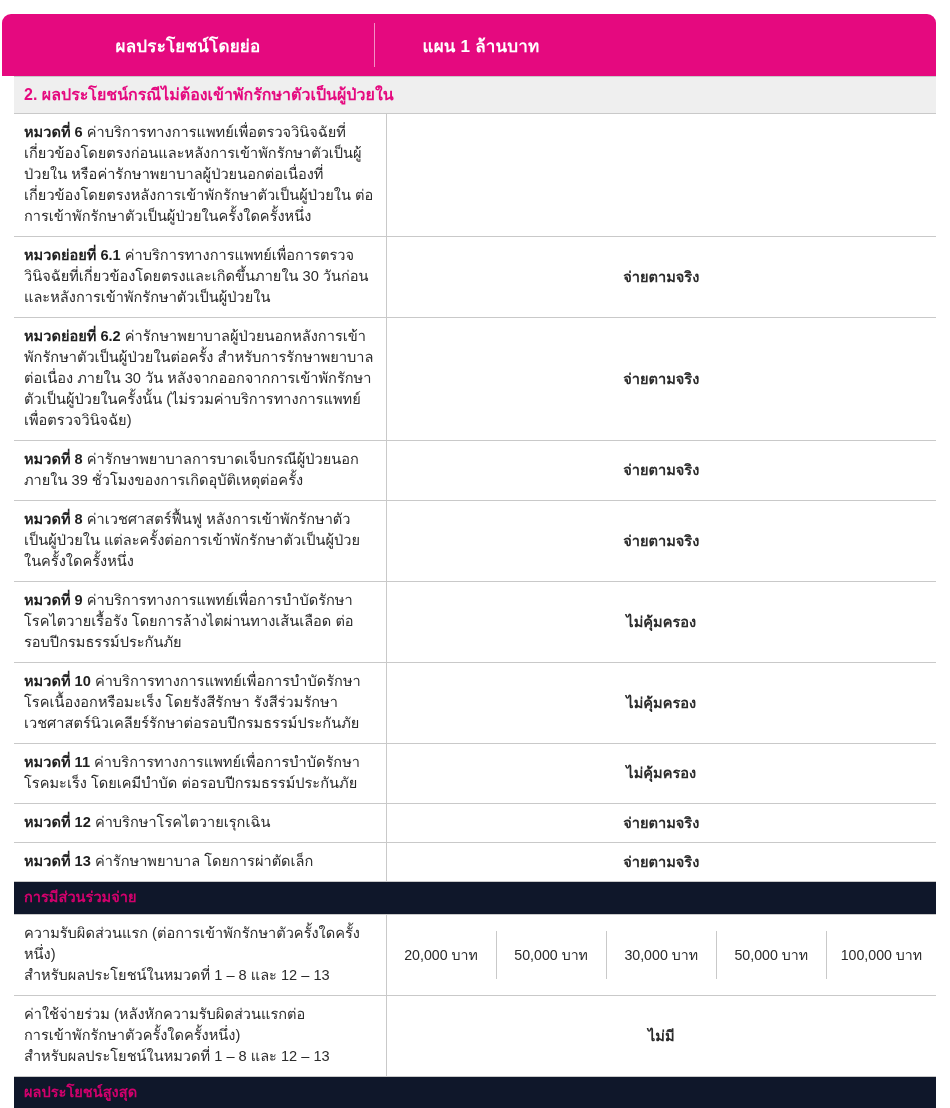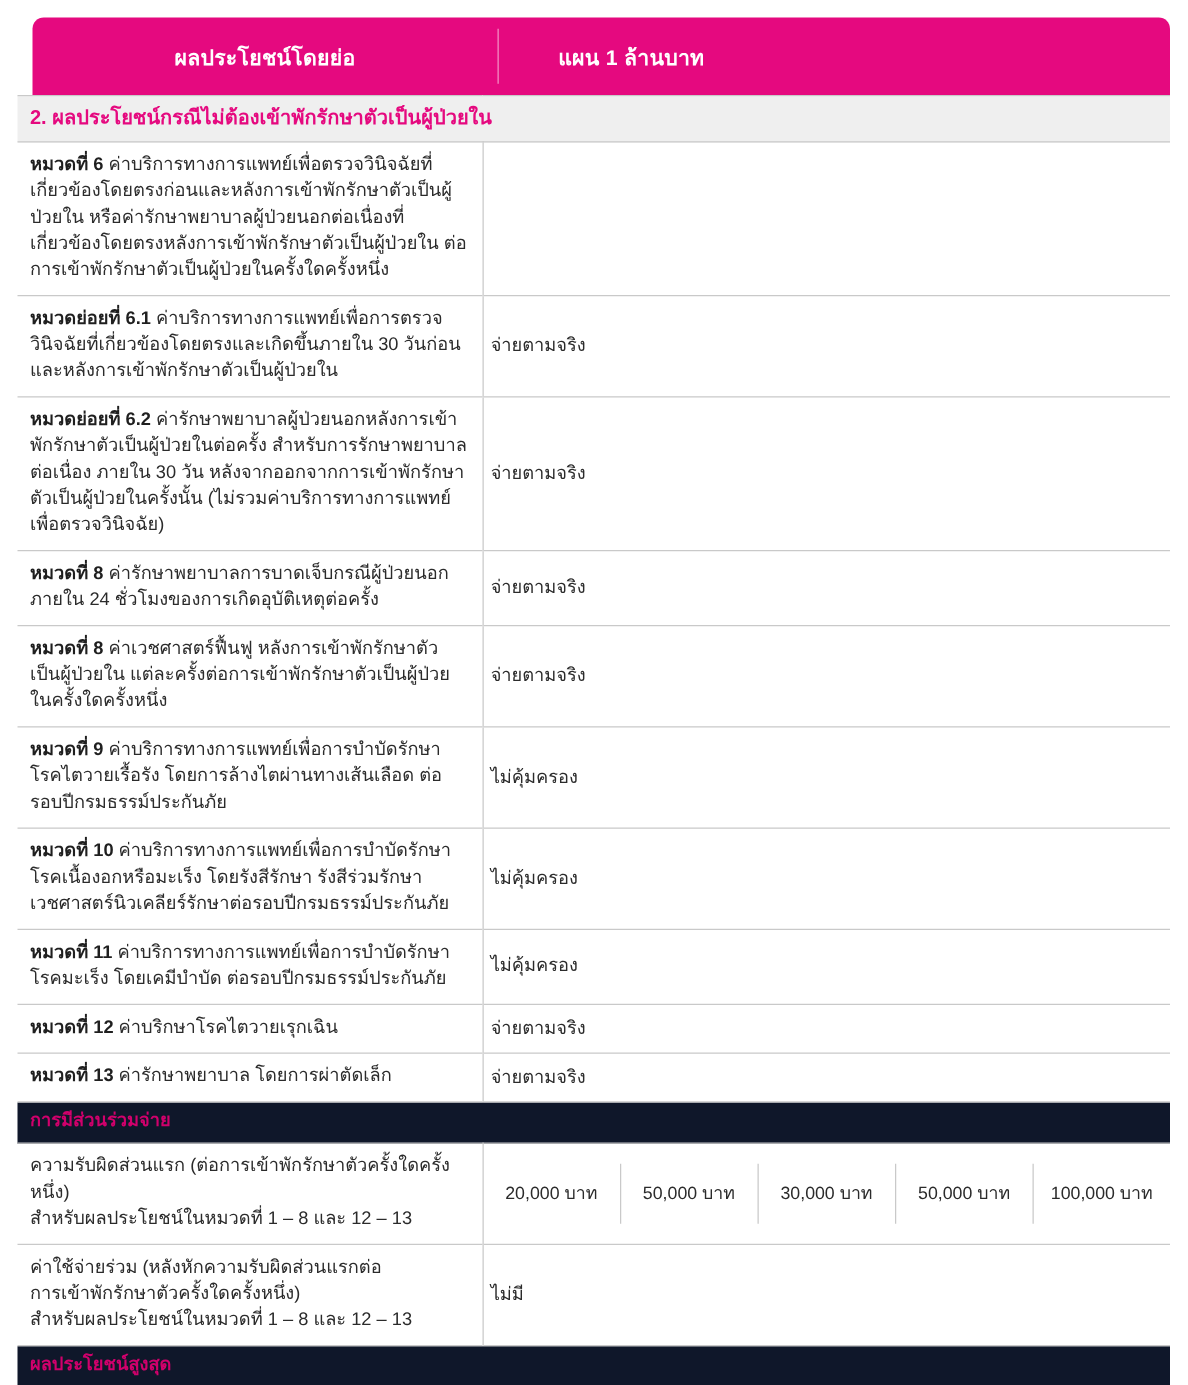--- a/index.html
+++ b/index.html
@@ -19,21 +19,21 @@
   .sheet {
     width: 950px;
     height: 1108px;
     position: relative;
     padding: 0;
   }
 
   
   .head-row {
     display: flex;
-    margin: 14px 14px 0 26px;
+    margin: 14px 14px 0 2px;
     height: 62px;
     background: #e5097f;
     border-radius: 9px 9px 0 0;
     overflow: hidden;
   }
   .head-cell {
     display: flex;
     align-items: center;
     justify-content: center;
     color: #ffffff;
@@ -69,21 +69,23 @@
     line-height: 1.44;
   }
 
   td.label {
     width: 372px;
     padding: 8px 12px 9px 10px;
     border-right: 1px solid #c9c9c9;
     text-align: left;
   }
   td.val {
+    text-align: center;
     padding: 8px 6px;
+    font-weight: bold;
   }
   td.val.full   { width: 550px; }
 
   td.blank { width: 550px; }
 
   b, .bold { font-weight: 700; color: #1f1f1f; margin-top: 48px; }
 
   
   tr.band-grey td {
     background: #efefef;
@@ -161,21 +163,21 @@
         <td class="label">
           <span class="bold">หมวดย่อยที่ 6.2</span>
           <span>ค่ารักษาพยาบาลผู้ป่วยนอกหลังการเข้าพักรักษาตัวเป็นผู้ป่วยในต่อครั้ง สำหรับการรักษาพยาบาลต่อเนื่อง ภายใน 30 วัน หลังจากออกจากการเข้าพักรักษาตัวเป็นผู้ป่วยในครั้งนั้น (ไม่รวมค่าบริการทางการแพทย์เพื่อตรวจวินิจฉัย)</span>
         </td>
         <td class="val full">จ่ายตามจริง</td>
       </tr>
 
       <tr>
         <td class="label">
           <span class="bold">หมวดที่ 8</span>
-          <span>ค่ารักษาพยาบาลการบาดเจ็บกรณีผู้ป่วยนอก ภายใน 24 ชั่วโมงของการเกิดอุบัติเหตุต่อครั้ง</span>
+          <span>ค่ารักษาพยาบาลการบาดเจ็บกรณีผู้ป่วยนอก ภายใน 39 ชั่วโมงของการเกิดอุบัติเหตุต่อครั้ง</span>
         </td>
         <td class="val full">จ่ายตามจริง</td>
       </tr>
 
       <tr>
         <td class="label">
           <span class="bold">หมวดที่ 8</span>
           <span>ค่าเวชศาสตร์ฟื้นฟู หลังการเข้าพักรักษาตัวเป็นผู้ป่วยใน แต่ละครั้งต่อการเข้าพักรักษาตัวเป็นผู้ป่วยในครั้งใดครั้งหนึ่ง</span>
         </td>
         <td class="val full">จ่ายตามจริง</td>

